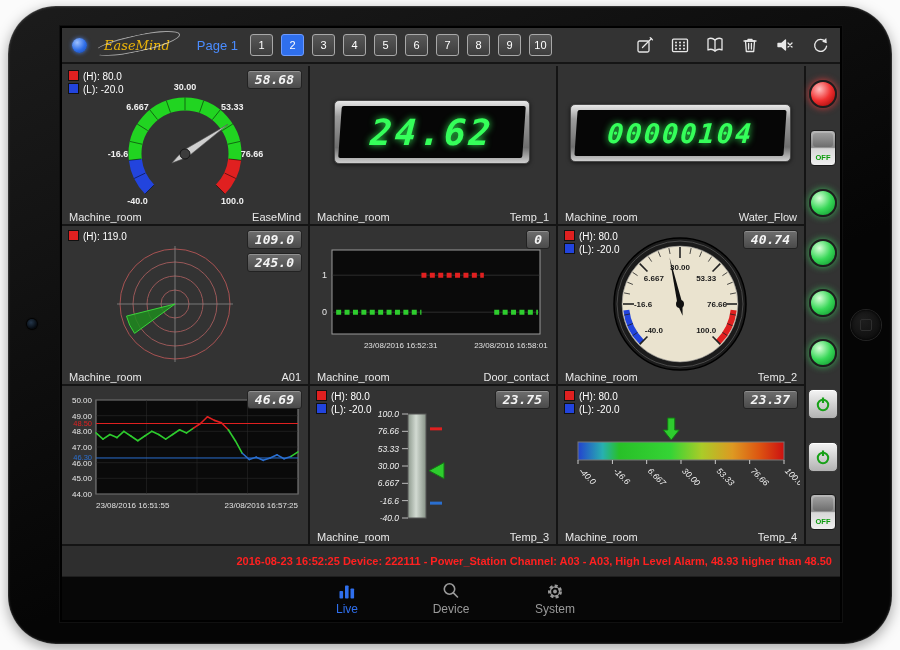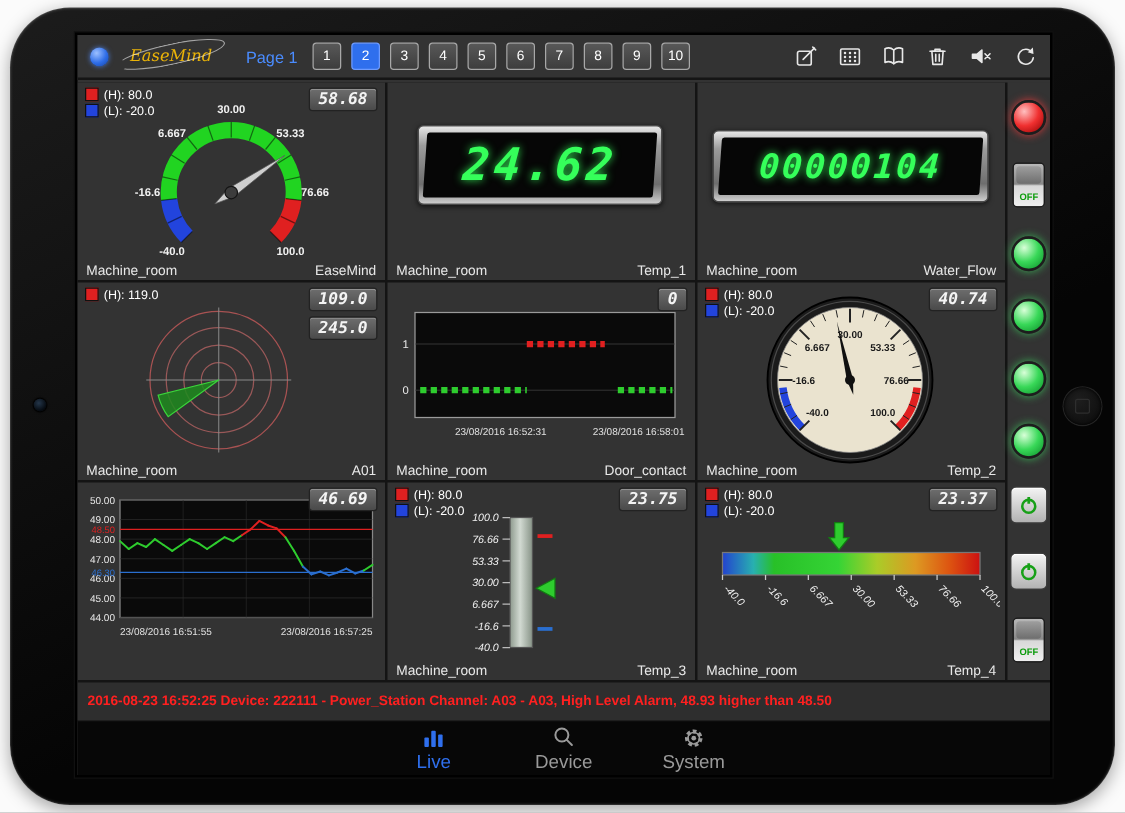--- a/index.html
+++ b/index.html
@@ -77,26 +77,26 @@
   .switch{width:24px;height:34px;border-radius:4px;border:1px solid #1a1a1a;position:relative;
     background:linear-gradient(180deg,#b8b8b8,#888 48%,#d8d8d8 52%,#efefef);
     display:flex;align-items:flex-end;justify-content:center;}
   .sw-top{position:absolute;top:2px;left:2px;right:2px;height:14px;border-radius:3px;background:linear-gradient(180deg,#9e9e9e,#6e6e6e);}
   .switch span{color:#0c9c0c;font-size:7.5px;font-weight:bold;margin-bottom:3px;z-index:1;}
   .power{width:28px;height:28px;border-radius:5px;border:1px solid #3a3a3a;background:linear-gradient(180deg,#f4f4f4,#b2b2b2);
     display:flex;align-items:center;justify-content:center;box-shadow:inset 0 1px 0 #fff;}
 
   
   .alarm-bar{position:absolute;left:0;top:516px;width:778px;height:32px;border-top:2px solid #141414;background:#2e2e2e;
-    box-sizing:border-box;display:flex;align-items:center;padding:0 8px;}
+    box-sizing:border-box;display:flex;align-items:center;padding:0 8px;justify-content:flex-end;}
   .alarm-bar span{color:#ff2020;font-size:11px;font-weight:bold;white-space:nowrap;}
   .tabbar{position:absolute;left:0;top:548px;width:778px;height:44px;background:#070707;border-top:1px solid #1e1e1e;
     box-sizing:border-box;display:flex;justify-content:center;align-items:center;gap:48px;}
   .tab{display:flex;flex-direction:column;align-items:center;gap:1px;width:56px;}
-  .tab-label{font-size:15px;}
+  .tab-label{font-size:12px;}
 </style>
 </head>
 <body>
 
 <div class="stage">
   <div class="tablet"></div>
   <div class="camera"></div>
   <div class="home"></div>
 
   <div class="screen">

